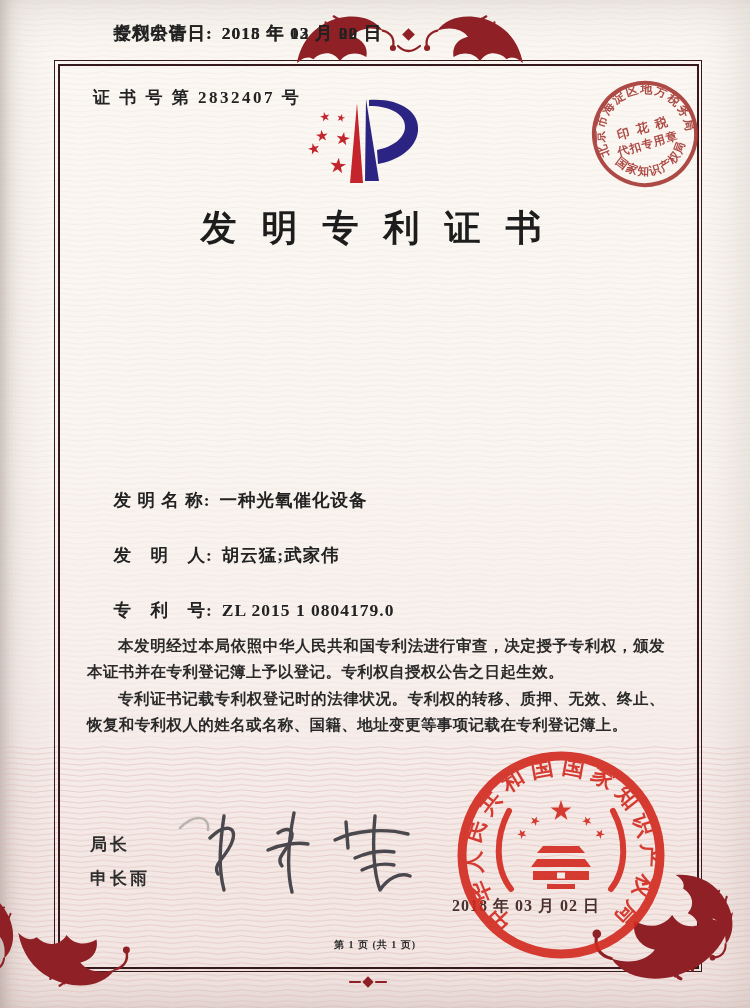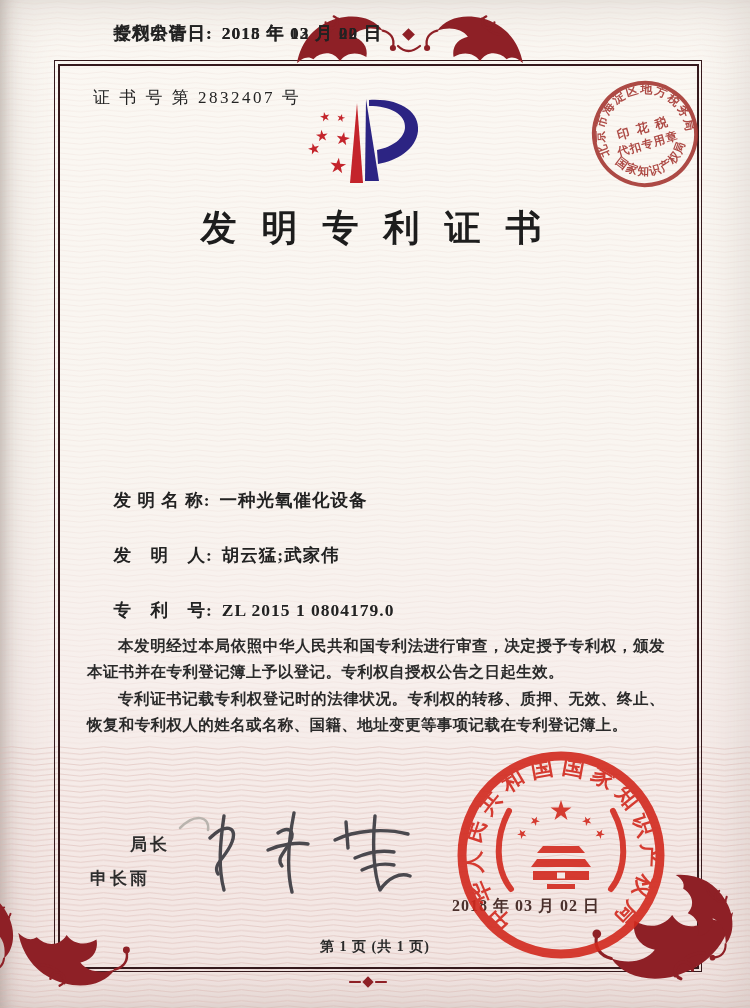--- a/index.html
+++ b/index.html
@@ -20,21 +20,21 @@
   }
   .frame::after{
     content:"";position:absolute;inset:2.5px;border:2.8px solid #35191c;
   }
   svg.ornaments{position:absolute;inset:0;pointer-events:none;}
   .fl{stroke:#8e2026;fill:none;stroke-width:2.2;stroke-linecap:round;}
   .flf{fill:#8e2026;}
 
   .cert-no{
     position:absolute;left:93px;top:86px;
-    font-size:17px;font-weight:400;letter-spacing:2.5px;color:#232323;white-space:pre;
+    font-size:17px;font-weight:700;letter-spacing:2.5px;color:#232323;white-space:pre;
   }
   .logo{position:absolute;left:300px;top:90px;width:175px;height:106px;}
   .title{
     position:absolute;left:50%;top:204px;transform:translateX(-50%);
     margin:0;font-size:36px;font-weight:700;letter-spacing:8px;color:#1d1d1d;white-space:pre;
   }
   .field-row{
     position:absolute;left:92px;white-space:pre;
     font-size:17.5px;font-weight:700;color:#222;letter-spacing:1px;
   }
@@ -44,32 +44,32 @@
   .field-row:nth-of-type(3){top:412px;}
   .field-row:nth-of-type(4){top:467px;}
   .field-row:nth-of-type(5){top:522px;}
   .field-row:nth-of-type(6){top:577px;}
   .paras{
     position:absolute;left:87px;top:597px;width:578px;
     font-size:15.5px;font-weight:600;color:#2a2a2a;line-height:1.7;
     text-align:justify;letter-spacing:.4px;margin-top:36px;
   }
   .paras p{margin:0;text-indent:2em;}
-  .signer-title{position:absolute;left:90px;top:833px;font-size:17px;font-weight:700;letter-spacing:3px;color:#2d2d2d;margin-left:40px;}
+  .signer-title{position:absolute;left:90px;top:833px;font-size:17px;font-weight:700;letter-spacing:3px;color:#2d2d2d;}
   .signer-name{position:absolute;left:90px;top:867px;font-size:17px;font-weight:700;letter-spacing:3px;color:#2d2d2d;}
   svg.signature{position:absolute;left:150px;top:798px;pointer-events:none;}
   .seal-date{
     position:absolute;left:452px;top:896px;z-index:4;
     font-size:16px;font-weight:700;letter-spacing:1px;color:#4a302c;white-space:pre;
   }
   svg.main-seal{position:absolute;left:443px;top:737px;z-index:5;opacity:.9;}
   svg.tax-stamp{position:absolute;left:569px;top:58px;z-index:5;opacity:.85;transform:rotate(-16deg);}
   .footer{
     position:absolute;left:0;right:0;top:938px;text-align:center;
-    font-size:14px;font-weight:700;letter-spacing:1px;color:#2b2b2b;white-space:pre;
+    font-size:10px;font-weight:700;letter-spacing:1px;color:#2b2b2b;white-space:pre;
   }
 </style>
 </head>
 <body>
 
 <svg width="0" height="0" style="position:absolute" aria-hidden="true">
   <defs>
     <g id="flourish">
       <path class="flf" d="M2,62 C6,40 20,24 42,18 C60,13 78,18 86,30 C74,26 62,28 56,36 C66,38 72,46 70,56 C60,50 50,52 44,60 C38,50 26,50 18,58 C12,54 6,58 2,62 Z"></path>
       <path class="fl" d="M42,18 C40,28 32,34 22,34"></path>

